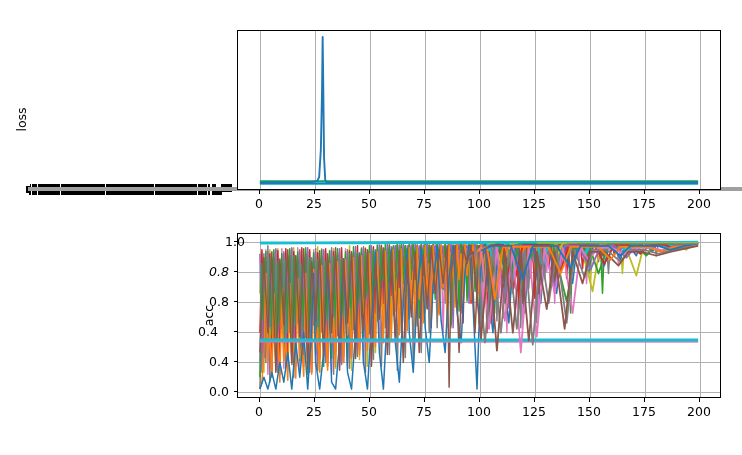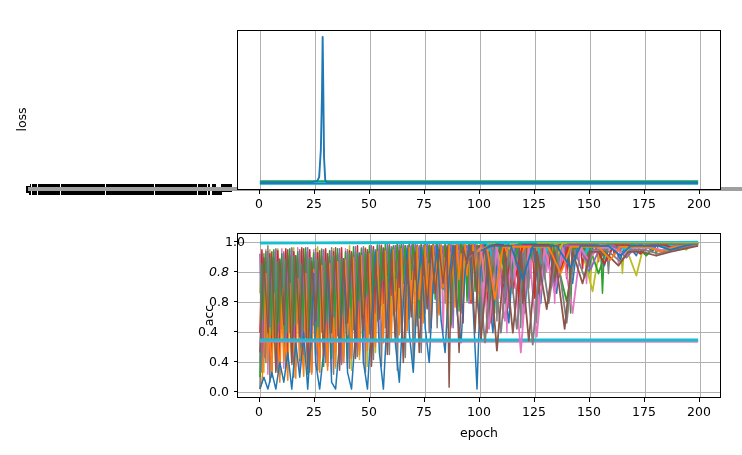--- a/index.html
+++ b/index.html
@@ -536,15 +536,14 @@
     <div class="ticklabel-x" style="left:314px; top:404px;">25</div>
     <div class="ticklabel-x" style="left:369px; top:404px;">50</div>
     <div class="ticklabel-x" style="left:424px; top:404px;">75</div>
     <div class="ticklabel-x" style="left:479px; top:404px;">100</div>
     <div class="ticklabel-x" style="left:534px; top:404px;">125</div>
     <div class="ticklabel-x" style="left:589px; top:404px;">150</div>
     <div class="ticklabel-x" style="left:644px; top:404px;">175</div>
     <div class="ticklabel-x" style="left:699px; top:404px;">200</div>
   </div>
 
-  <div class="axis-label" style="left:237px; top:425px; width:484px; text-align:center;">epoch</div>
 
 </div>
 
 </body></html>

